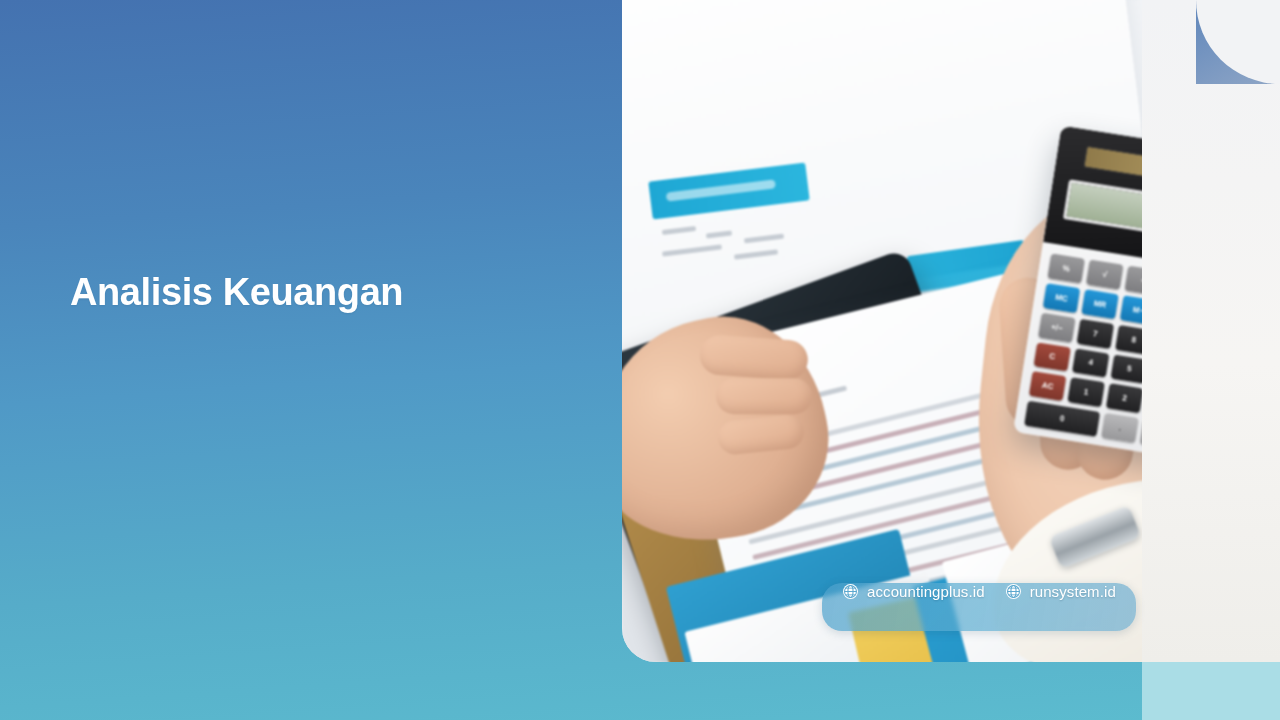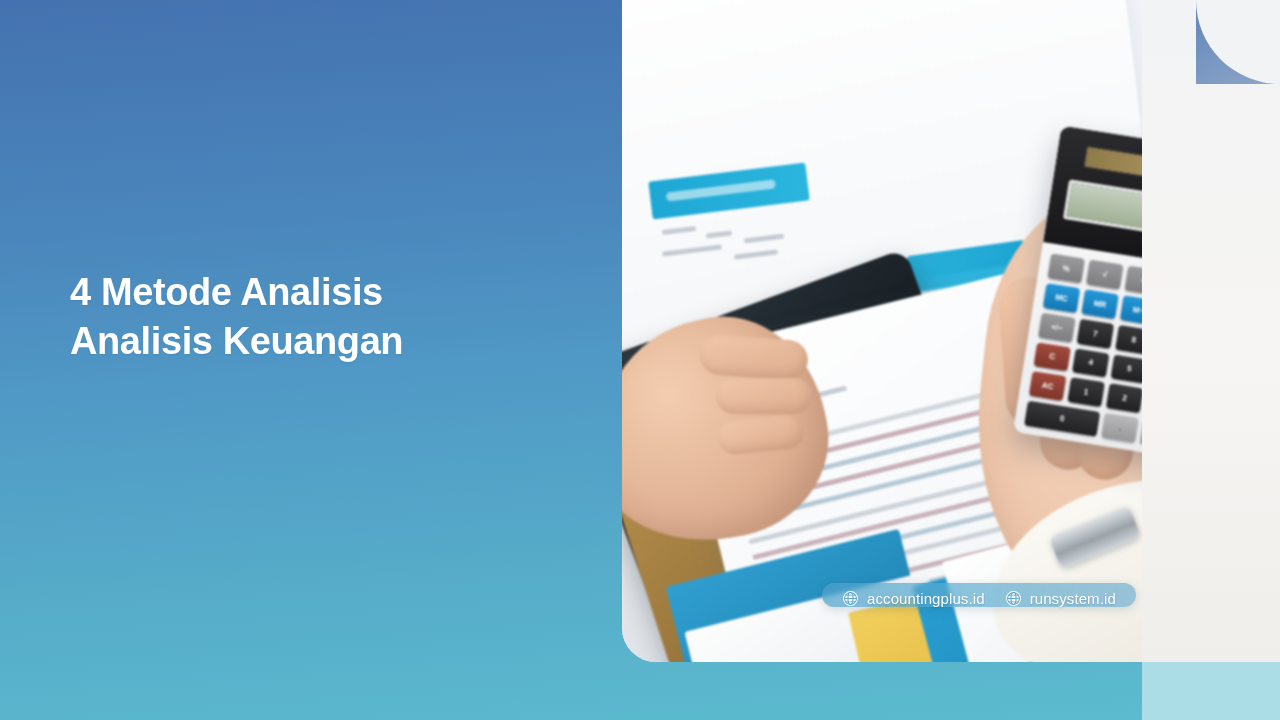--- a/index.html
+++ b/index.html
@@ -254,22 +254,22 @@
   
   #br-teal{
     position:absolute; left:1142px; top:662px; right:0; bottom:0;
     background:#aadde6;
   }
 
   
   #web-badge{
     position:absolute;
     left:822px; top:583px;
-    height:24px;
-    display:flex; align-items:flex-end; gap:20px;
+    height:48px;
+    display:flex; align-items:flex-start; gap:20px;
     padding:0 20px;
     border-radius:20px;
     background:linear-gradient(100deg, rgba(78,161,203,.72) 0%, rgba(92,172,208,.70) 50%, rgba(104,170,206,.66) 100%);
     backdrop-filter:blur(2px);
     box-shadow:0 2px 10px rgba(30,70,100,.18);
   }
   .badge-item{ display:flex; align-items:center; gap:8px; }
   .badge-item .label{
     color:#ffffff; font-size:15px; letter-spacing:.1px;
     text-shadow:0 1px 2px rgba(20,60,90,.28);
@@ -413,21 +413,20 @@
     </div>
 
     <div class="photo-wash"></div>
   </div>
 
   <div id="right-panel"></div>
   <div id="tr-notch"></div>
   <div id="br-teal"></div>
 
   <h1 id="headline">
-    <span class="ln">4 Metode Analisis</span>
     <span class="ln">Analisis Keuangan</span>
   </h1>
 
   <div id="web-badge">
     <div class="badge-item">
       <svg class="globe" viewBox="0 0 24 24" aria-hidden="true">
         <circle cx="12" cy="12" r="10.5" fill="#ffffff"></circle>
         <circle cx="12" cy="12" r="8.4" fill="none" stroke="#5ca8cf" stroke-width="1.5"></circle>
         <ellipse cx="12" cy="12" rx="3.6" ry="8.4" fill="none" stroke="#5ca8cf" stroke-width="1.5"></ellipse>
         <line x1="3.6" y1="12" x2="20.4" y2="12" stroke="#5ca8cf" stroke-width="1.5"></line>

